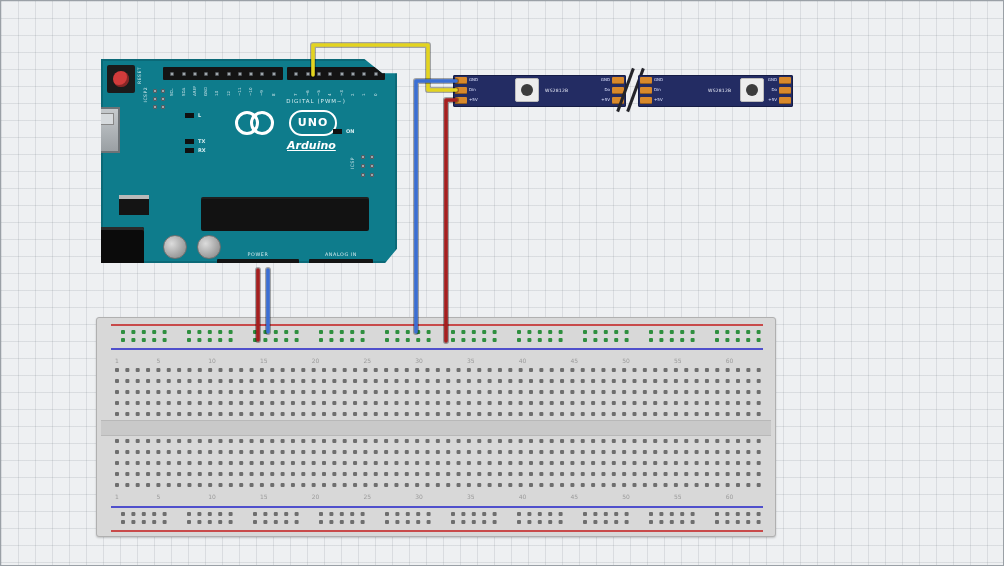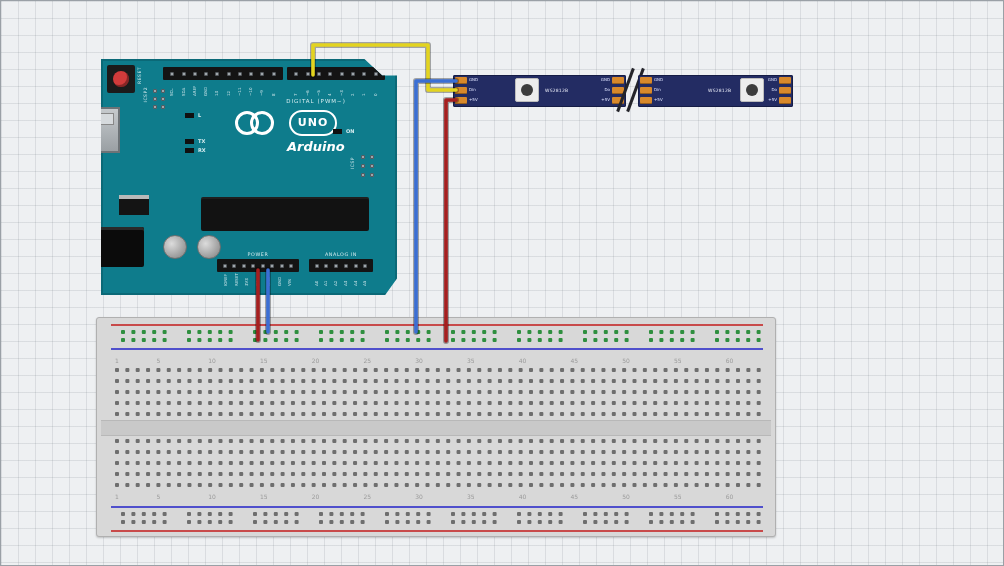--- a/index.html
+++ b/index.html
@@ -8,21 +8,21 @@
     font-family:"DejaVu Sans",sans-serif;
     background-color:#eef0f2;
     background-image:
       linear-gradient(to right, rgba(110,120,130,.16) 1px, transparent 1px),
       linear-gradient(to bottom, rgba(110,120,130,.16) 1px, transparent 1px);
     background-size:17px 17px;
     border:1px solid #9aa0a6;
   }
 
   
-  .arduino{position:absolute;left:100px;top:58px;width:296px;height:236px;background:#0e7c8c;
+  .arduino{position:absolute;left:100px;top:58px;width:296px;height:204px;background:#0e7c8c;
     clip-path:polygon(0 0,89% 0,95% 7%,100% 7%,100% 93%,96% 100%,0 100%);
     box-shadow:inset 0 0 0 2px rgba(0,0,0,.15);}
   .usb{position:absolute;left:-25px;top:48px;width:44px;height:46px;background:linear-gradient(#c6cacd,#9aa0a4);
     border:2px solid #6d7377;box-sizing:border-box;}
   .usb-inner{position:absolute;left:4px;top:4px;right:4px;height:10px;background:#d6dadd;border:1px solid #888;}
   .pjack{position:absolute;left:-7px;top:168px;width:50px;height:40px;background:#0b0b0b;border-radius:2px;
     box-shadow:inset 0 3px 0 #2a2a2a;}
   .reset{position:absolute;left:6px;top:6px;width:28px;height:28px;background:#1b1b1b;border-radius:2px;}
   .reset-cap{position:absolute;left:6px;top:6px;width:16px;height:16px;background:#d23b3b;border-radius:50%;
     box-shadow:inset -2px -2px 0 rgba(0,0,0,.35);}
@@ -44,21 +44,21 @@
   .dl-left{left:62px;top:23px;width:120px;height:14px;overflow:hidden;}
   .dl-right{left:186px;top:23px;width:98px;height:14px;overflow:hidden;}
   .pl-power{left:116px;top:214px;width:82px;height:13px;overflow:hidden;}
   .pl-analog{left:208px;top:214px;width:64px;height:13px;overflow:hidden;}
   .digital-lbl{position:absolute;left:140px;top:39px;width:150px;text-align:center;font-size:5.5px;color:#d5ecef;letter-spacing:1px;}
   .ring{position:absolute;width:18px;height:18px;border:3px solid #fff;border-radius:50%;}
   .r1{left:134px;top:52px;}
   .r2{left:149px;top:52px;}
   .uno-badge{position:absolute;left:188px;top:51px;width:44px;height:22px;border:2.5px solid #fff;border-radius:13px;
     color:#fff;font-weight:bold;font-size:11px;text-align:center;line-height:22px;letter-spacing:1px;box-sizing:content-box;}
-  .brand{position:absolute;left:186px;top:80px;color:#fff;font-style:italic;font-weight:bold;font-size:13px;}
+  .brand{position:absolute;left:186px;top:80px;color:#fff;font-style:italic;font-weight:bold;font-size:11px;text-decoration:underline;}
   .smd{position:absolute;width:9px;height:5px;background:#101010;}
   .l-led{left:84px;top:54px;}
   .tx-led{left:84px;top:80px;}
   .rx-led{left:84px;top:89px;}
   .on-led{left:232px;top:70px;}
   .slabel{position:absolute;font-size:5px;color:#d5ecef;font-weight:bold;line-height:1;}
   .l-lbl{left:97px;top:54px;}
   .tx-lbl{left:97px;top:80px;}
   .rx-lbl{left:97px;top:89px;}
   .on-lbl{left:245px;top:70px;}

